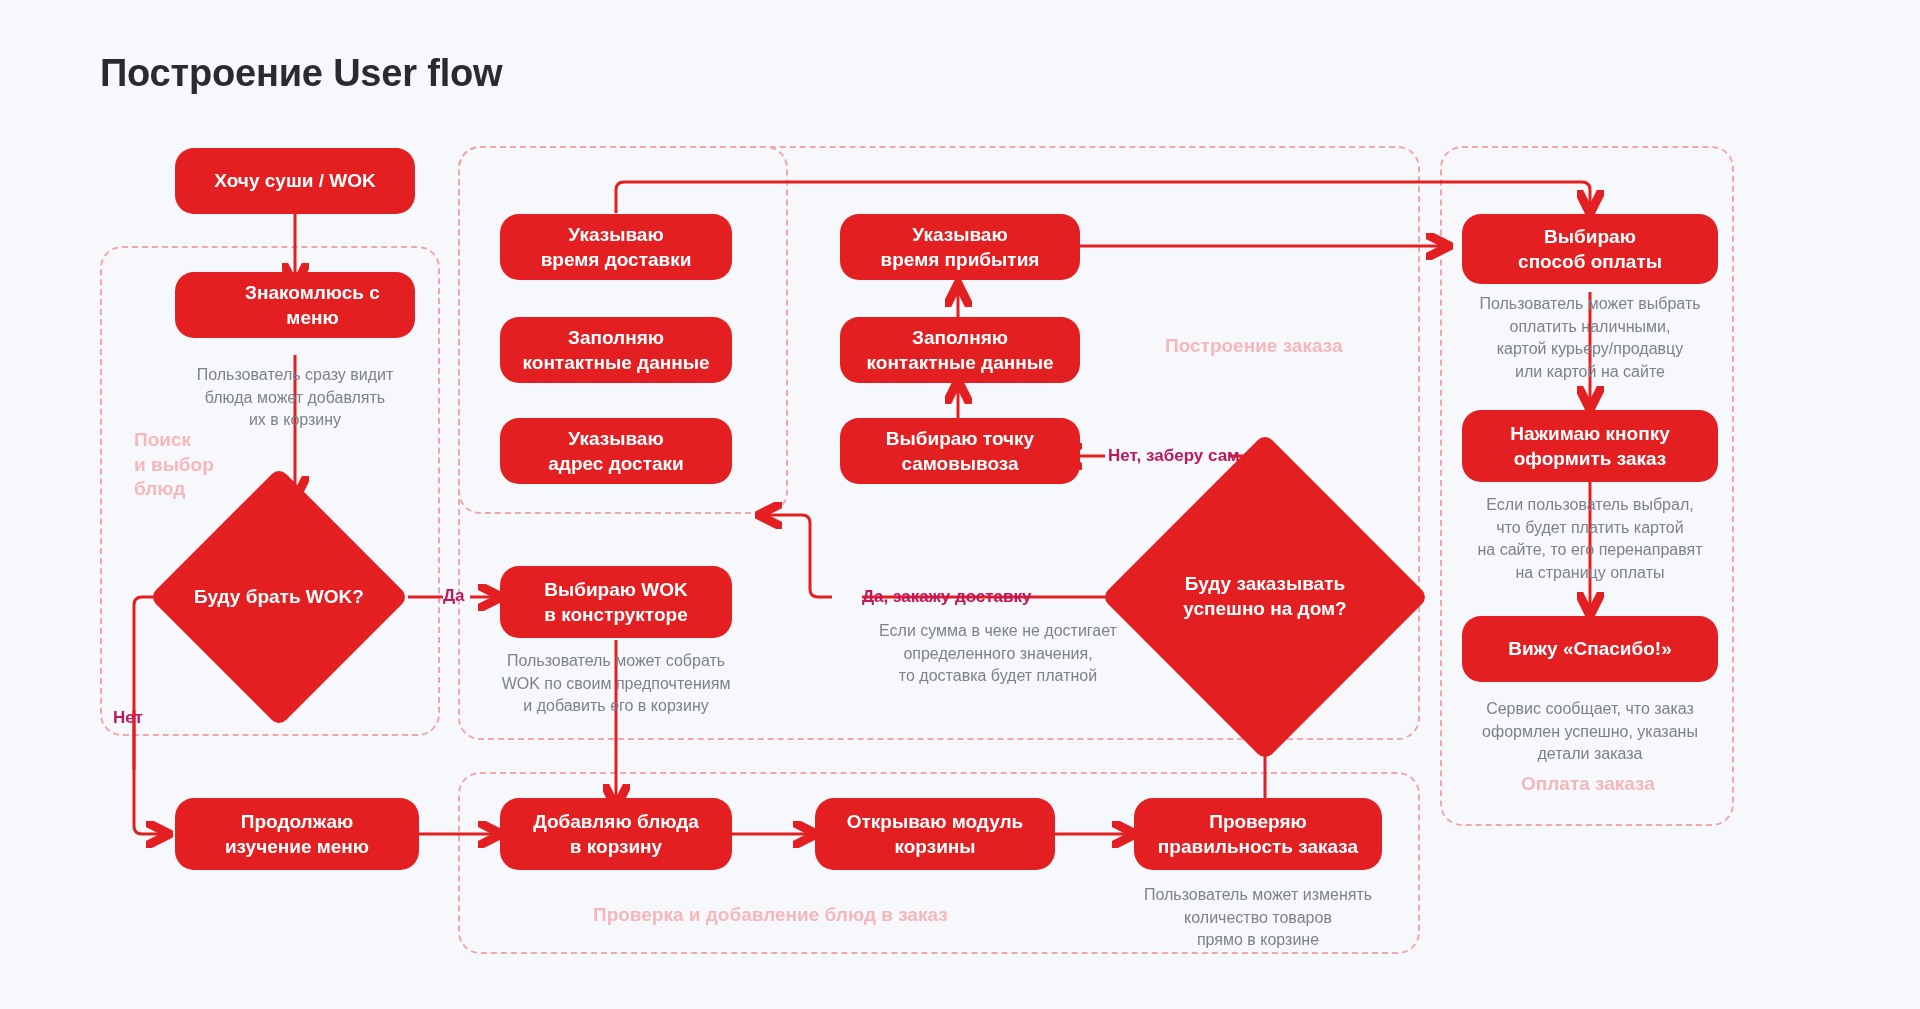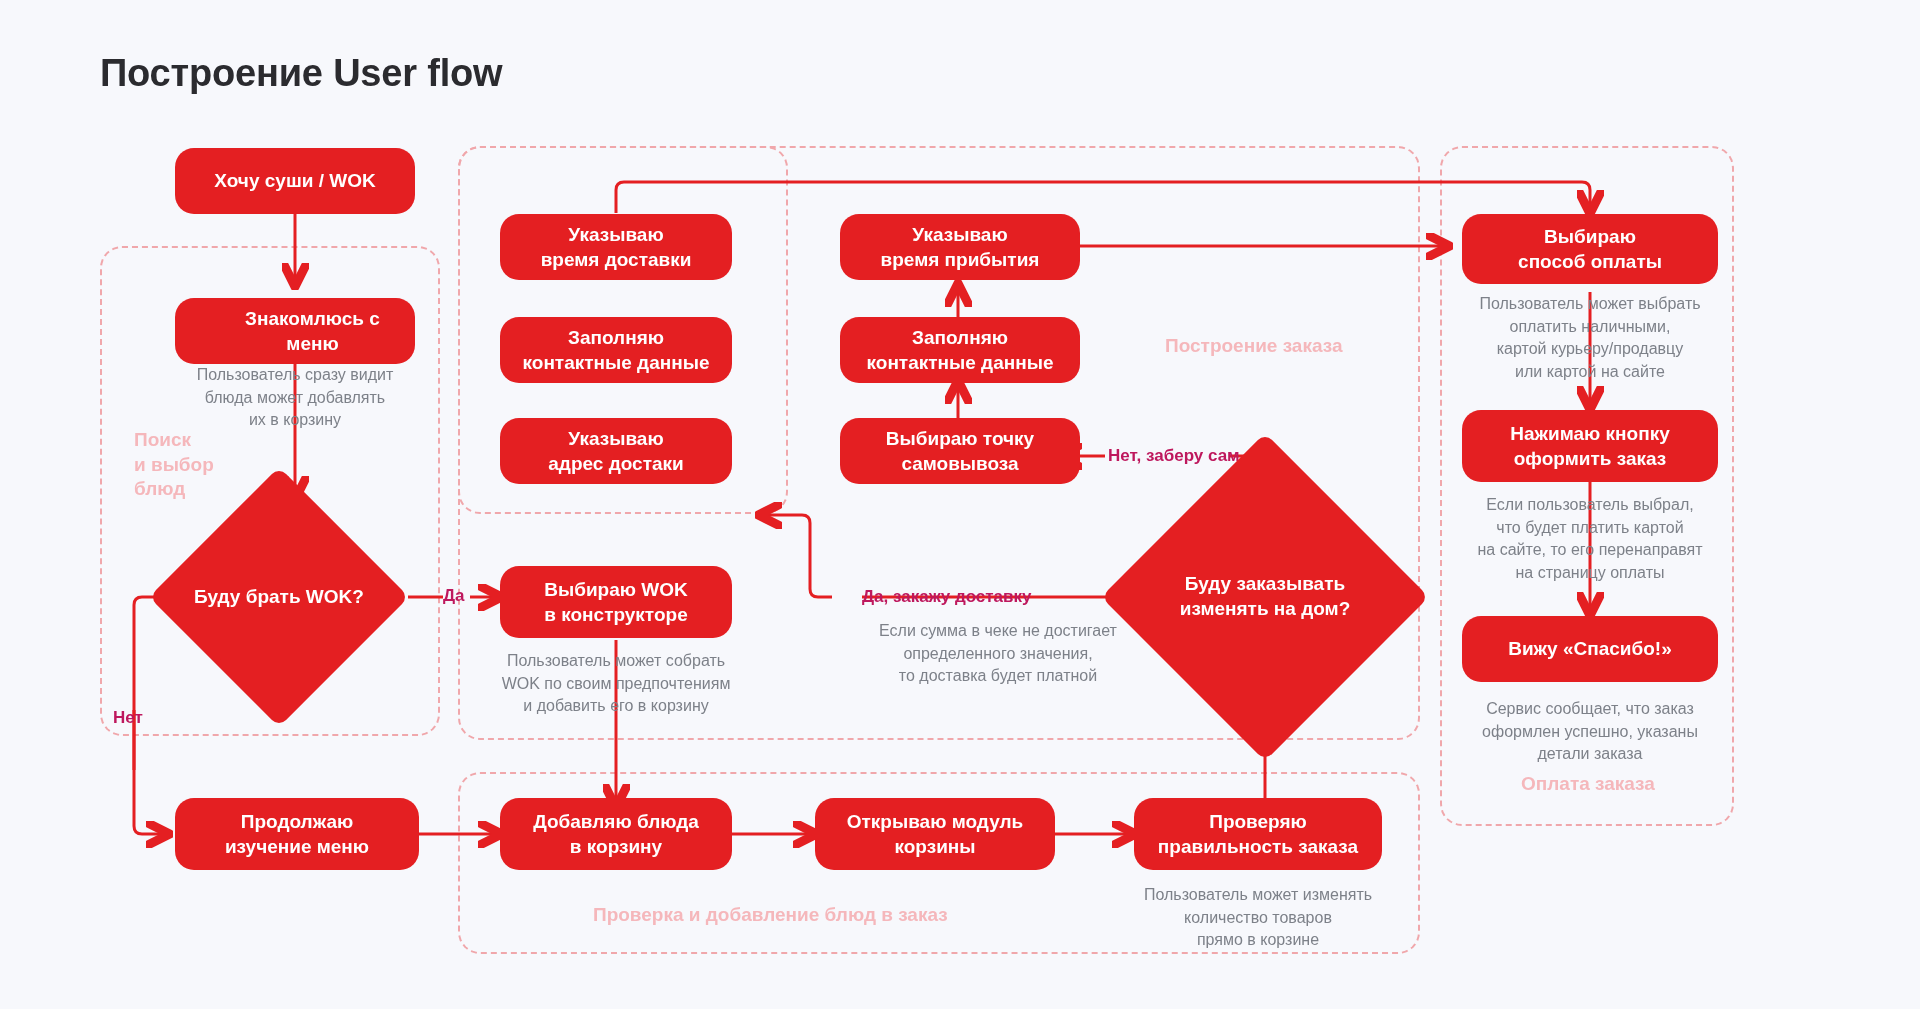--- a/index.html
+++ b/index.html
@@ -161,21 +161,21 @@
 
     <path d="M1080,246 L1420,246 Q1428,246 1428,246 L1448,246" marker-end="url(#arw)"></path>
 
     <path d="M1590,292 L1590,408" marker-end="url(#arw)"></path>
 
     <path d="M1590,478 L1590,614" marker-end="url(#arw)"></path>
   </svg>
 
   <div class="node" style="left:175px; top:148px; width:240px; height:66px;">Хочу суши / WOK</div>
 
-  <div class="node" style="left:175px; top:298px; width:240px; height:66px;padding-left:45px;">Знакомлюсь с меню</div>
+  <div class="node" style="left:175px; top:272px; width:240px; height:66px;padding-left:45px;">Знакомлюсь с меню</div>
   <div class="caption" style="left:155px; top:364px; width:280px;">Пользователь сразу видит
 блюда может добавлять
 их в корзину</div>
 
   <div class="diamond-wrap" style="left:187px; top:505px; width:184px; height:184px;">
     <div class="diamond-shape"></div>
     <div class="diamond-text">Буду брать WOK?</div>
   </div>
 
   <div class="edge-label" style="left:443px; top:586px;">Да</div>
@@ -219,21 +219,21 @@
   <div class="edge-label" style="left:1108px; top:446px;">Нет, заберу сам</div>
 
   <div class="edge-label" style="left:862px; top:587px;">Да, закажу доставку</div>
   <div class="caption" style="left:838px; top:620px; width:320px;">Если сумма в чеке не достигает
 определенного значения,
 то доставка будет платной</div>
 
   <div class="diamond-wrap" style="left:1149px; top:481px; width:232px; height:232px;">
     <div class="diamond-shape"></div>
     <div class="diamond-text">Буду заказывать
-изменять на дом?</div>
+успешно на дом?</div>
   </div>
 
   <div class="node" style="left:1462px; top:214px; width:256px; height:70px;">Выбираю
 способ оплаты</div>
   <div class="caption" style="left:1450px; top:293px; width:280px;">Пользователь может выбрать
 оплатить наличными,
 картой курьеру/продавцу
 или картой на сайте</div>
 
   <div class="node" style="left:1462px; top:410px; width:256px; height:72px;">Нажимаю кнопку

